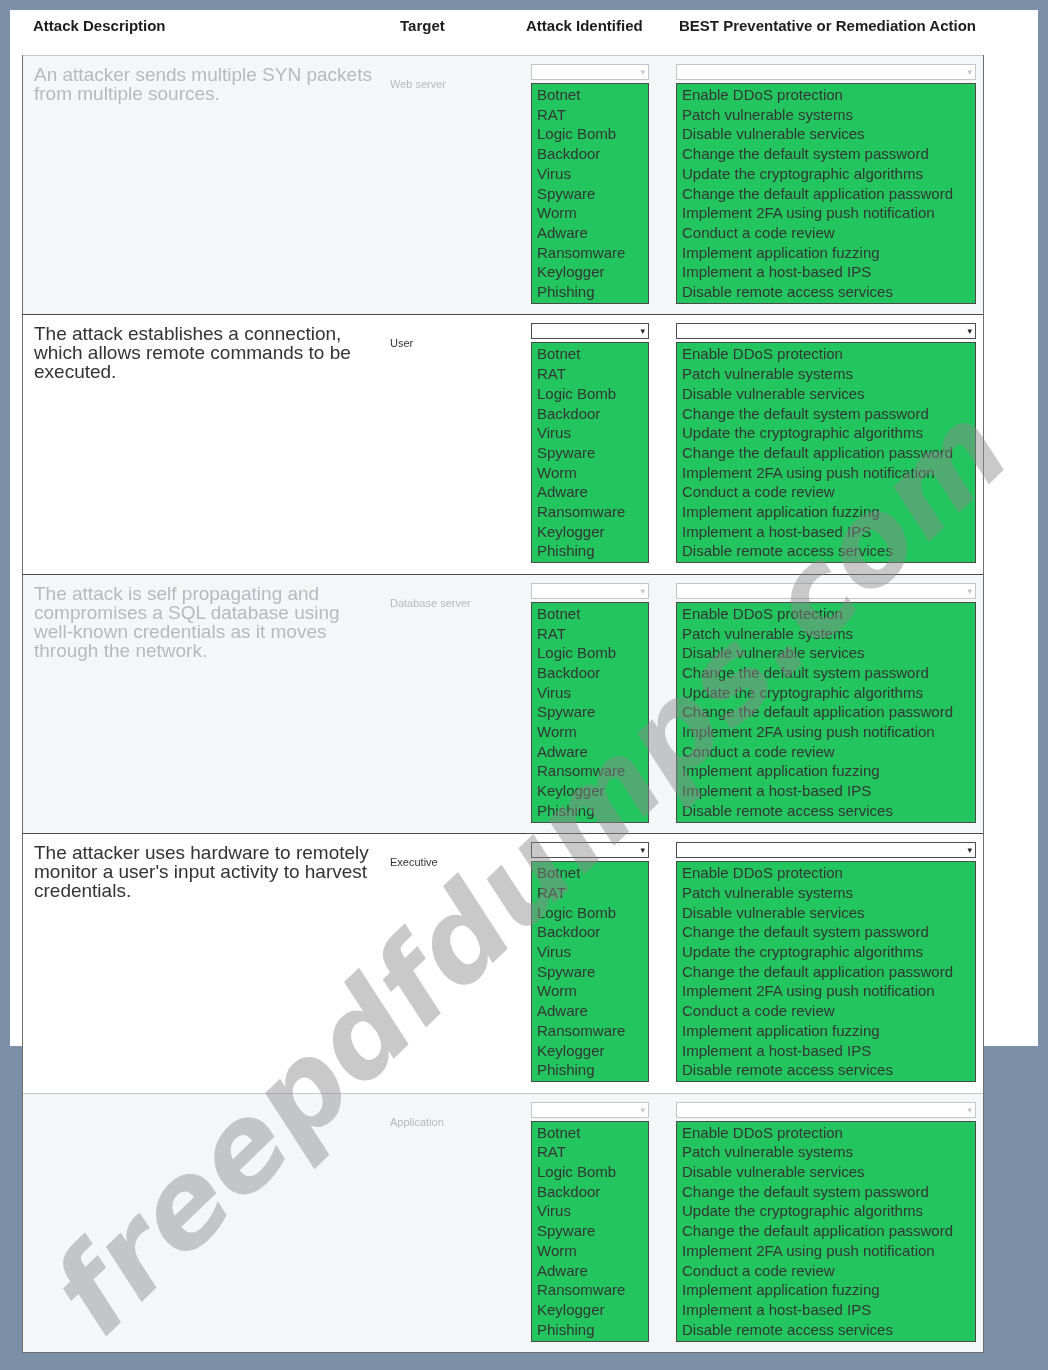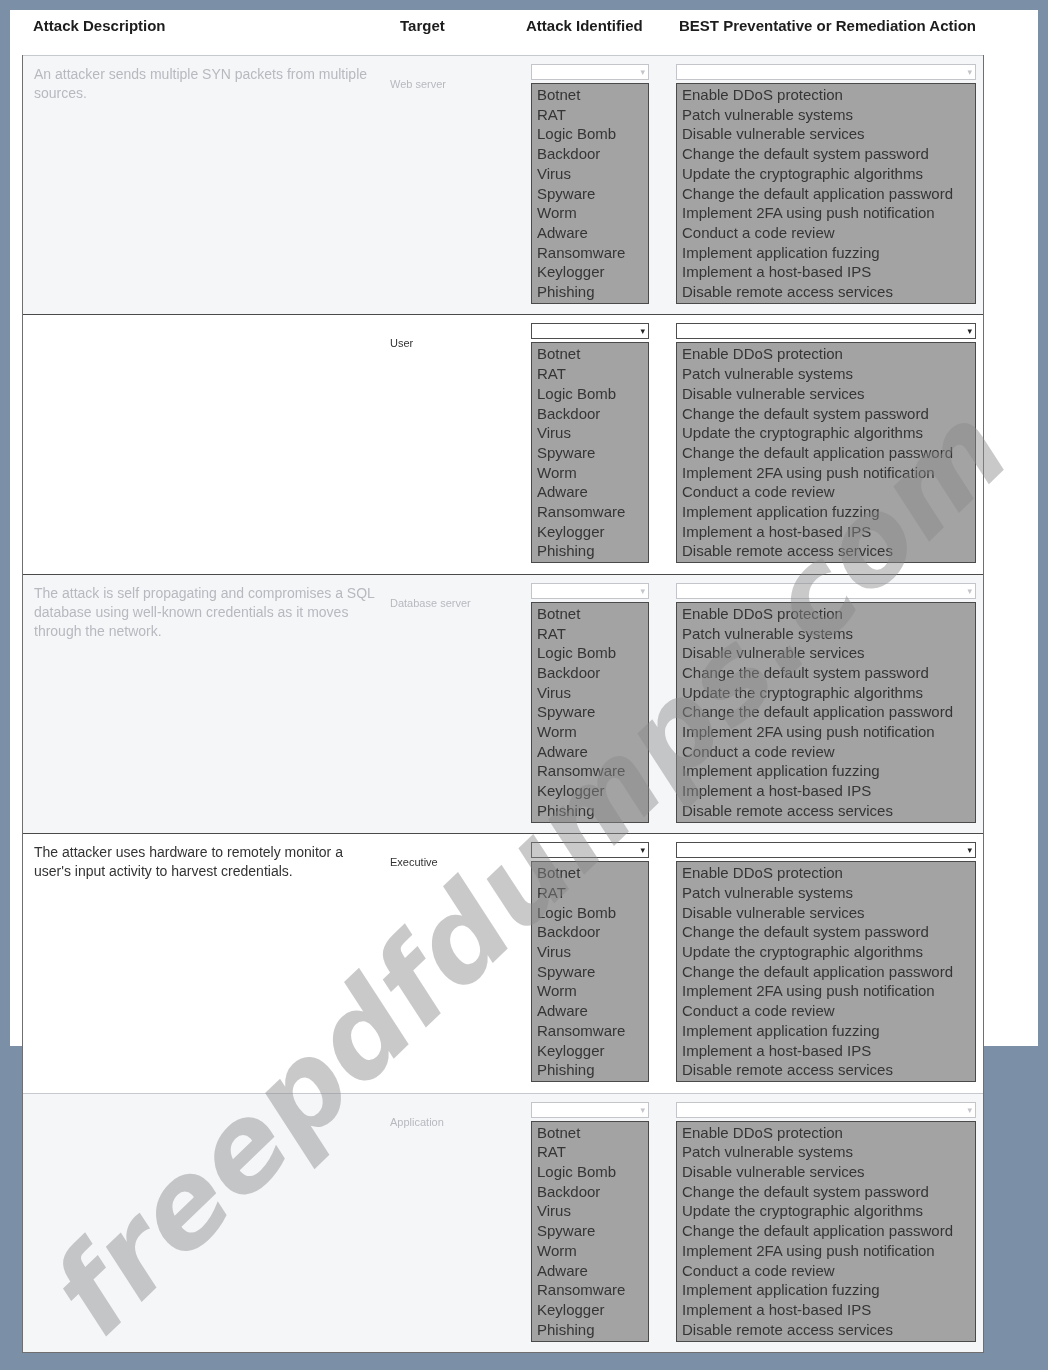--- a/index.html
+++ b/index.html
@@ -37,21 +37,21 @@
     display:flex; flex-direction:column;
     background:#fff;
   }
   .row { flex:1 1 0; position:relative; background:#fff; }
   .row.sep-dark  { border-top:1px solid #4a4a4a; }
   .row.sep-light { border-top:1px solid #c6c9ce; }
   .row.faded { background:#f5f6f8; }
 
   .desc {
     position:absolute; left:11px; top:9px; width:348px;
-    font-size:14px; line-height:19px; color:#333333;
+    font-size:19px; line-height:19px; color:#333333;
   }
   .target {
     position:absolute; left:367px; top:22px; width:135px;
     font-size:11px; color:#333333;
   }
   .row.faded .desc, .row.faded .target { color:#b7b9bf; }
 
   .col-attack { position:absolute; left:508px; top:8px; width:118px; }
   .col-remed  { position:absolute; left:653px; top:8px; width:300px; }
 
@@ -61,21 +61,21 @@
   }
   .select .arrow {
     position:absolute; right:3px; top:1px;
     font-size:9px; line-height:13px; color:#222;
   }
   .row.faded .select { border-color:#c3c5ca; }
   .row.faded .select .arrow { color:#c3c5ca; }
 
   .listbox {
     margin-top:3px; height:221px;
-    border:1px solid #4a4a4a; background:#a3a3a3;
+    border:1px solid #4a4a4a; background:#22c55e;
     overflow:hidden; padding-top:1px;
   }
   .option {
     font-size:15px; line-height:19.7px;
     padding-left:5px; color:#353535; white-space:nowrap;
   }
 
   
   .logo {
     position:absolute; left:-4px; top:418px;
@@ -144,20 +144,21 @@
             <div class="option">Change the default application password</div>
             <div class="option">Implement 2FA using push notification</div>
             <div class="option">Conduct a code review</div>
             <div class="option">Implement application fuzzing</div>
             <div class="option">Implement a host-based IPS</div>
             <div class="option">Disable remote access services</div>
           </div>
     </div>
   </div>
       <div class="row normal sep-dark">
+    <div class="desc">The attack establishes a connection, which allows remote commands to be executed.</div>
     <div class="target">User</div>
     <div class="col-attack">
       <div class="select">
         <span class="arrow">▾</span>
       </div>
       <div class="listbox">
             <div class="option">Botnet</div>
             <div class="option">RAT</div>
             <div class="option">Logic Bomb</div>
             <div class="option">Backdoor</div>

